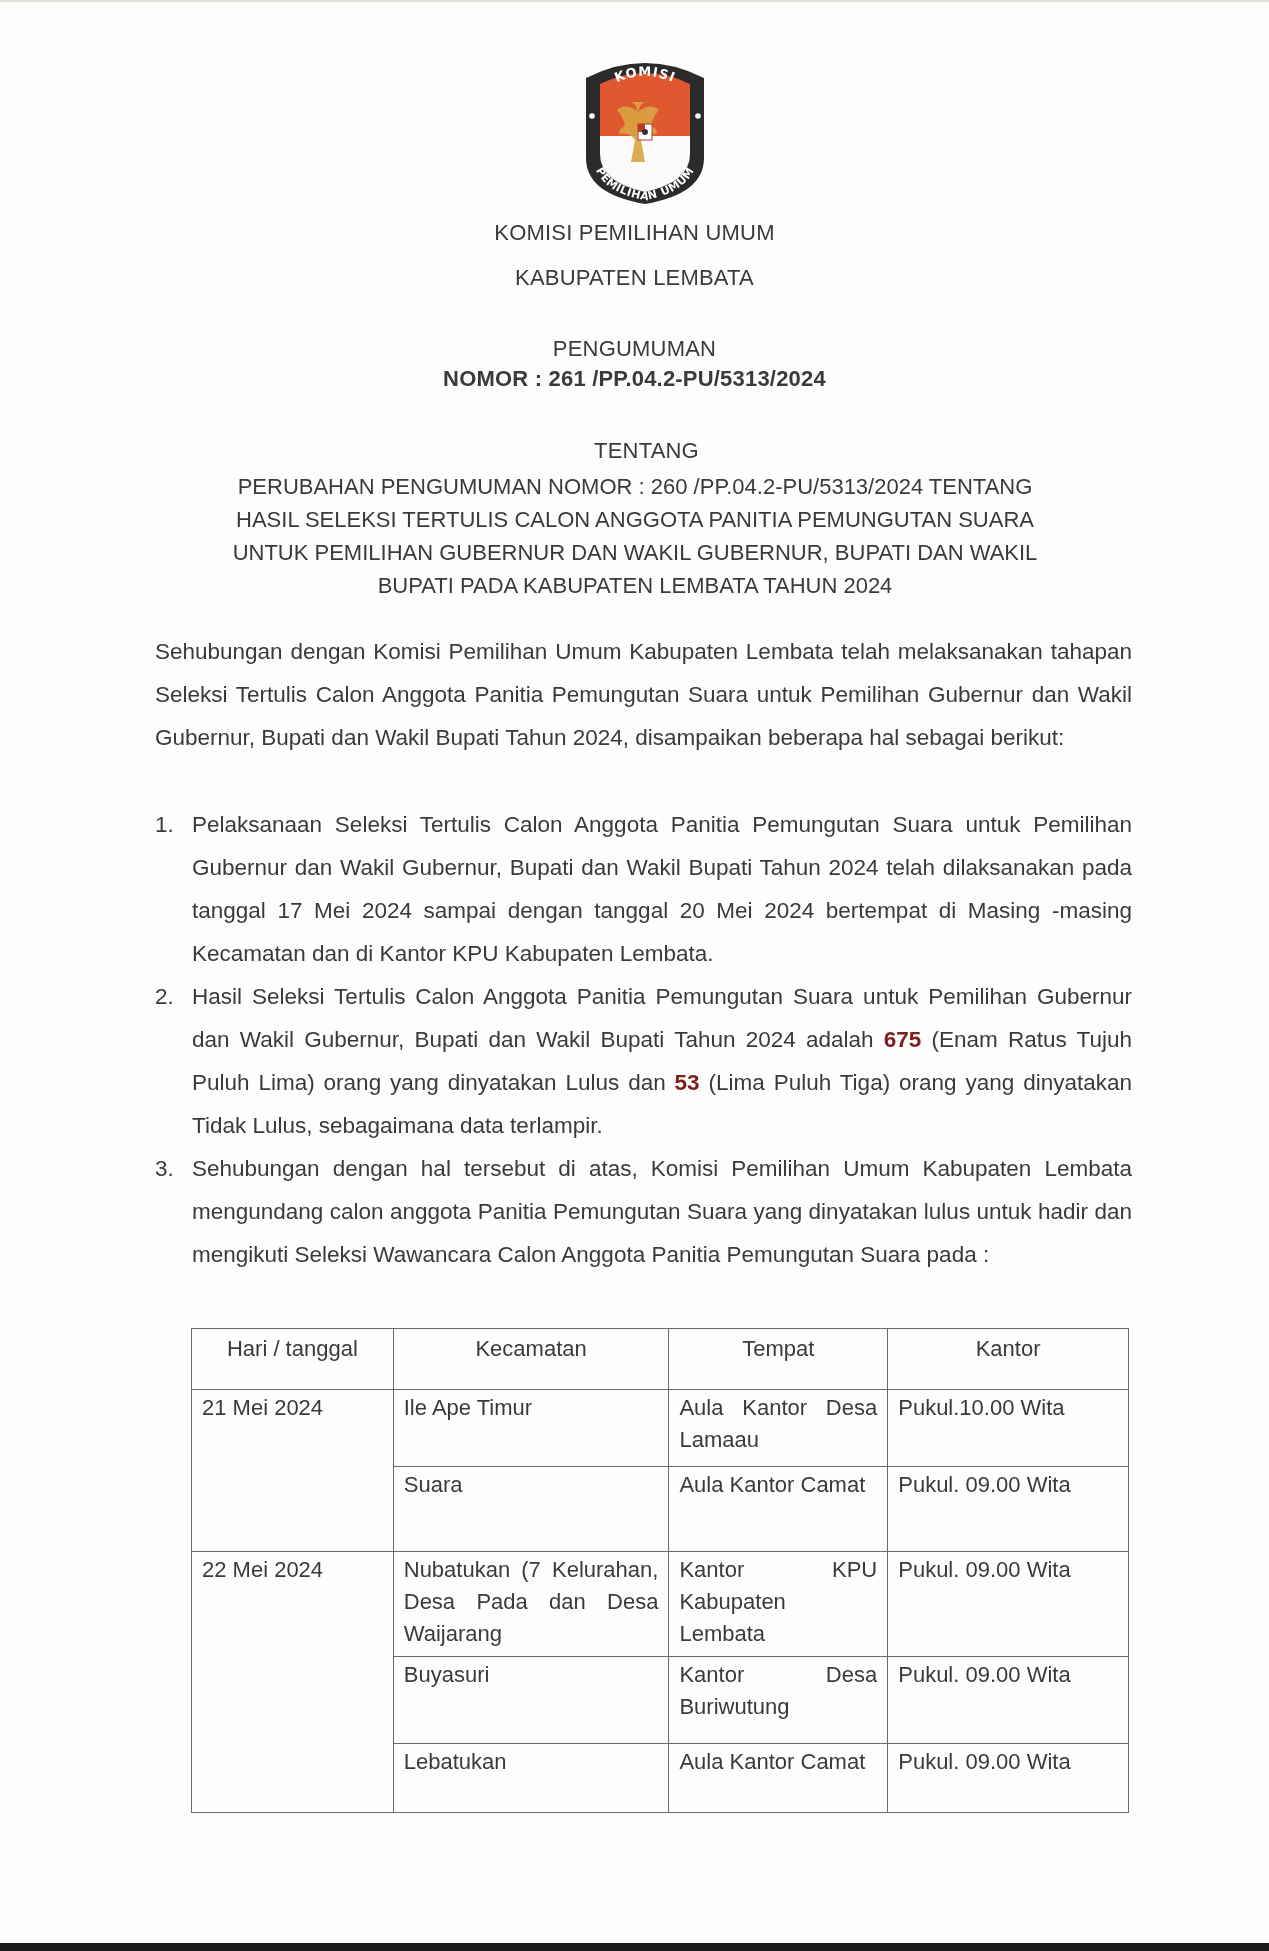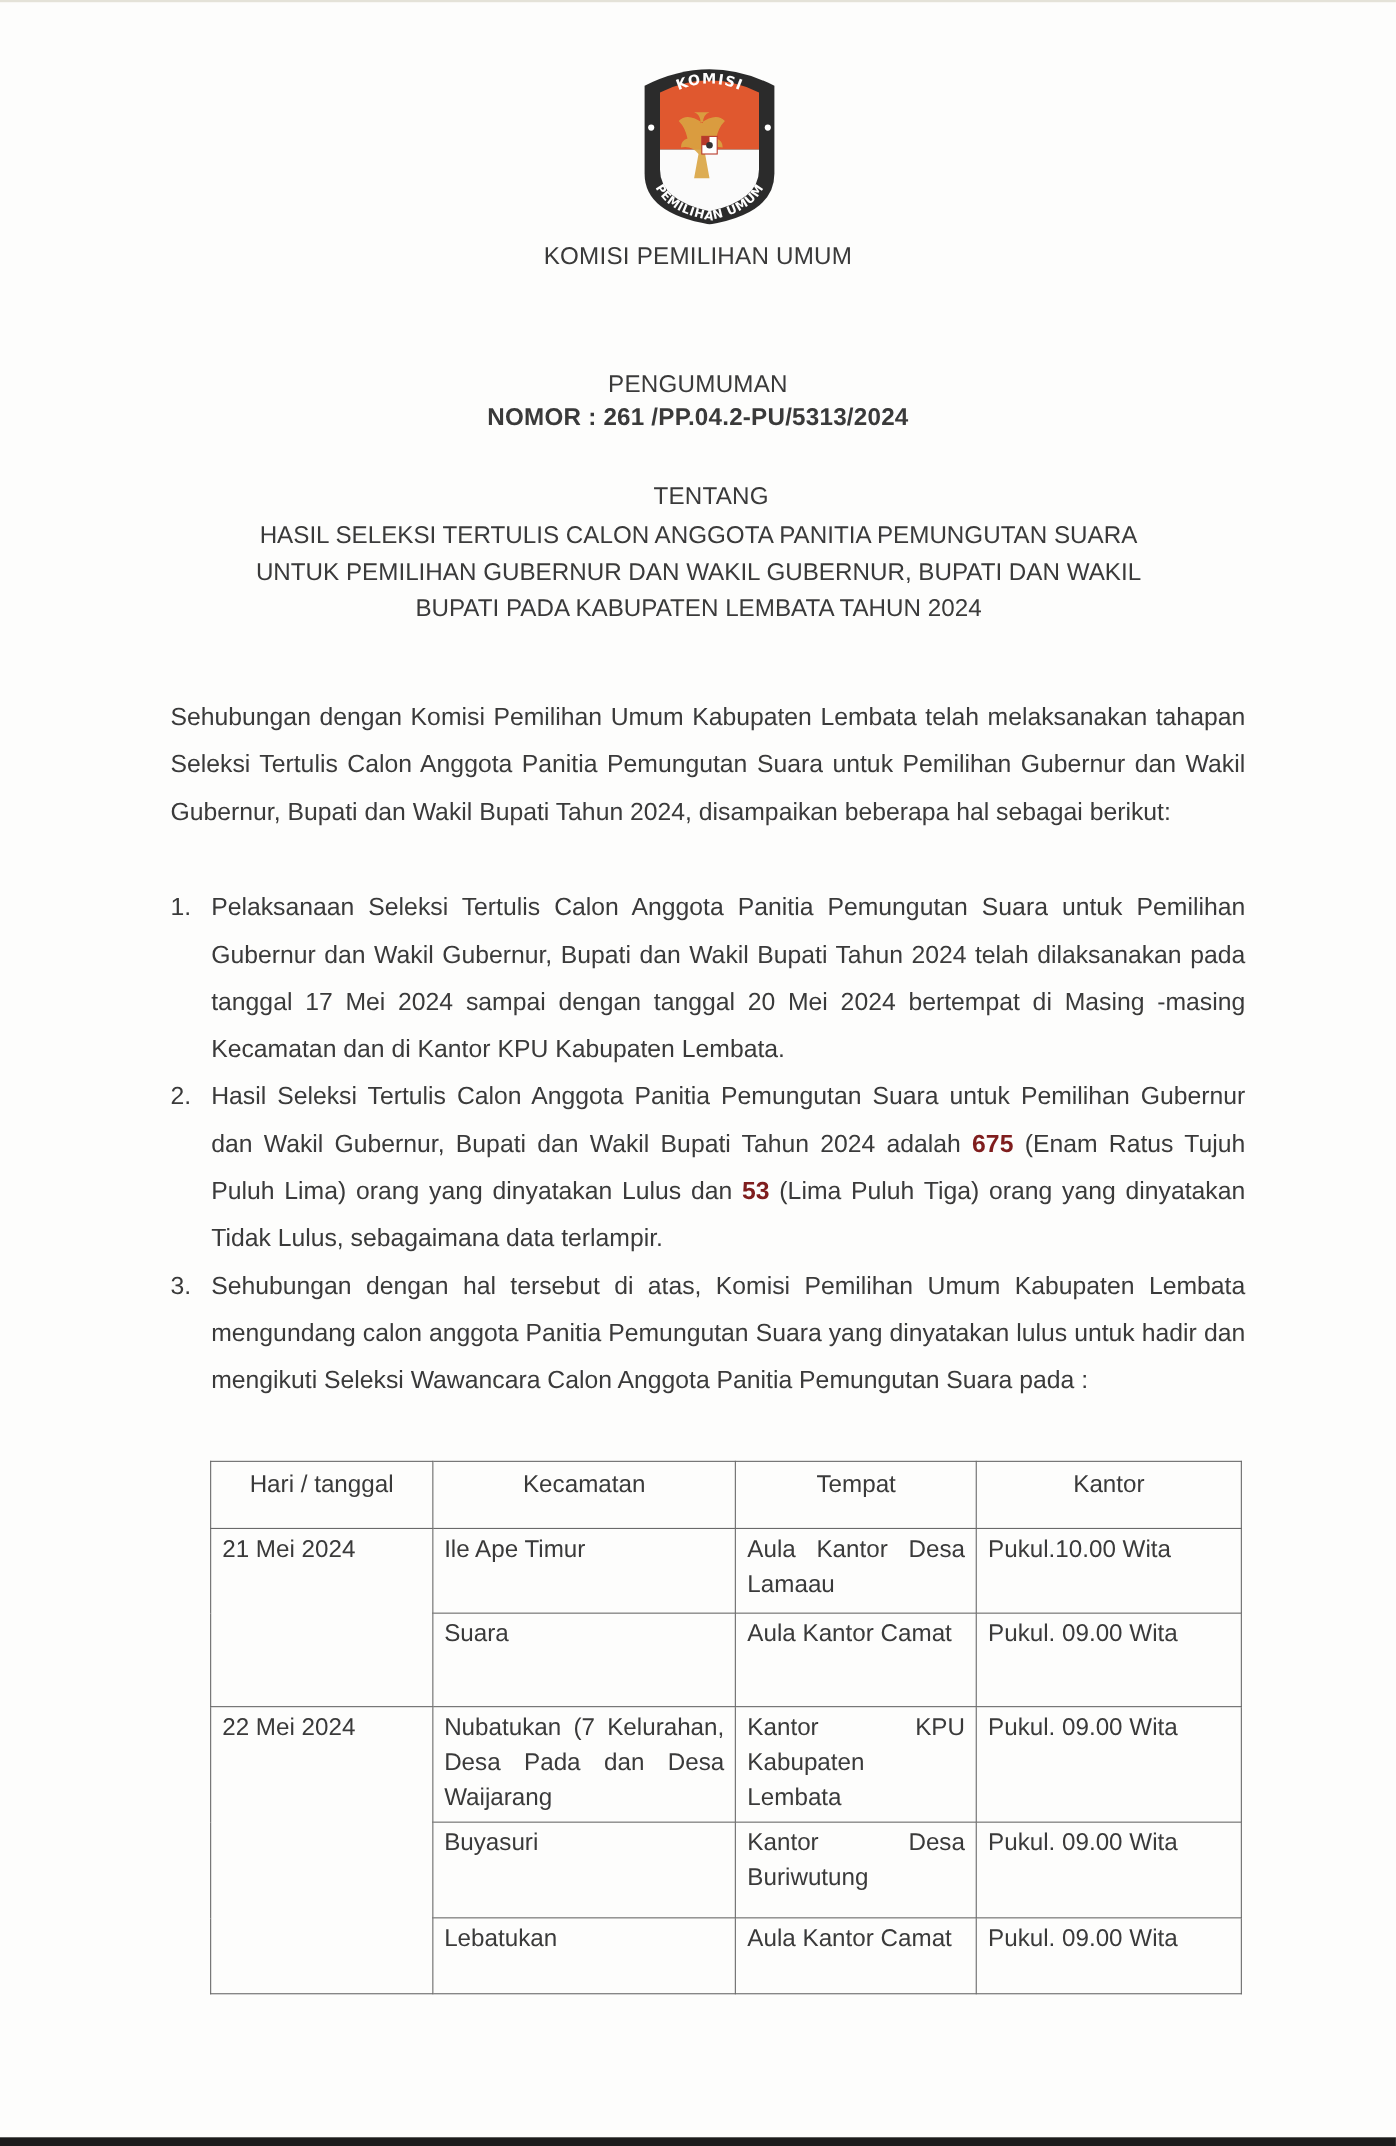--- a/index.html
+++ b/index.html
@@ -81,24 +81,26 @@
     <circle cx="120" cy="62" r="2.8" fill="#fff"></circle>
     <text font-family="DejaVu Sans, sans-serif" font-size="13" font-weight="bold" fill="#fff" letter-spacing="1">
       <textPath href="#arcTop" startOffset="50%" text-anchor="middle">KOMISI</textPath>
     </text>
     <text font-family="DejaVu Sans, sans-serif" font-size="11" font-weight="bold" fill="#fff" letter-spacing="0.5">
       <textPath href="#arcBottom" startOffset="50%" text-anchor="middle">PEMILIHAN UMUM</textPath>
     </text>
   </svg>
 
   <div class="center-line header1">KOMISI PEMILIHAN UMUM</div>
+  <div class="center-line header2">KABUPATEN LEMBATA</div>
   <div class="center-line ann-title">PENGUMUMAN</div>
   <div class="center-line ann-number">NOMOR : 261 /PP.04.2-PU/5313/2024</div>
   <div class="center-line tentang">TENTANG</div>
   <div class="subject">
+    <div>PERUBAHAN PENGUMUMAN NOMOR : 260 /PP.04.2-PU/5313/2024 TENTANG</div>
     <div>HASIL SELEKSI TERTULIS CALON ANGGOTA PANITIA PEMUNGUTAN SUARA</div>
     <div>UNTUK PEMILIHAN GUBERNUR DAN WAKIL GUBERNUR, BUPATI DAN WAKIL</div>
     <div>BUPATI PADA KABUPATEN LEMBATA TAHUN 2024</div>
   </div>
 
   <div class="para intro">Sehubungan dengan Komisi Pemilihan Umum Kabupaten Lembata telah melaksanakan tahapan Seleksi Tertulis Calon Anggota Panitia Pemungutan Suara untuk Pemilihan Gubernur dan Wakil Gubernur, Bupati dan Wakil Bupati Tahun 2024, disampaikan beberapa hal sebagai berikut:</div>
 
   <div class="item item1">
     <span class="num">1.</span>
     <div class="txt">Pelaksanaan Seleksi Tertulis Calon Anggota Panitia Pemungutan Suara untuk Pemilihan Gubernur dan Wakil Gubernur, Bupati dan Wakil Bupati Tahun 2024 telah dilaksanakan pada tanggal 17 Mei 2024 sampai dengan tanggal 20 Mei 2024 bertempat di Masing -masing Kecamatan dan di Kantor KPU Kabupaten Lembata.</div>

